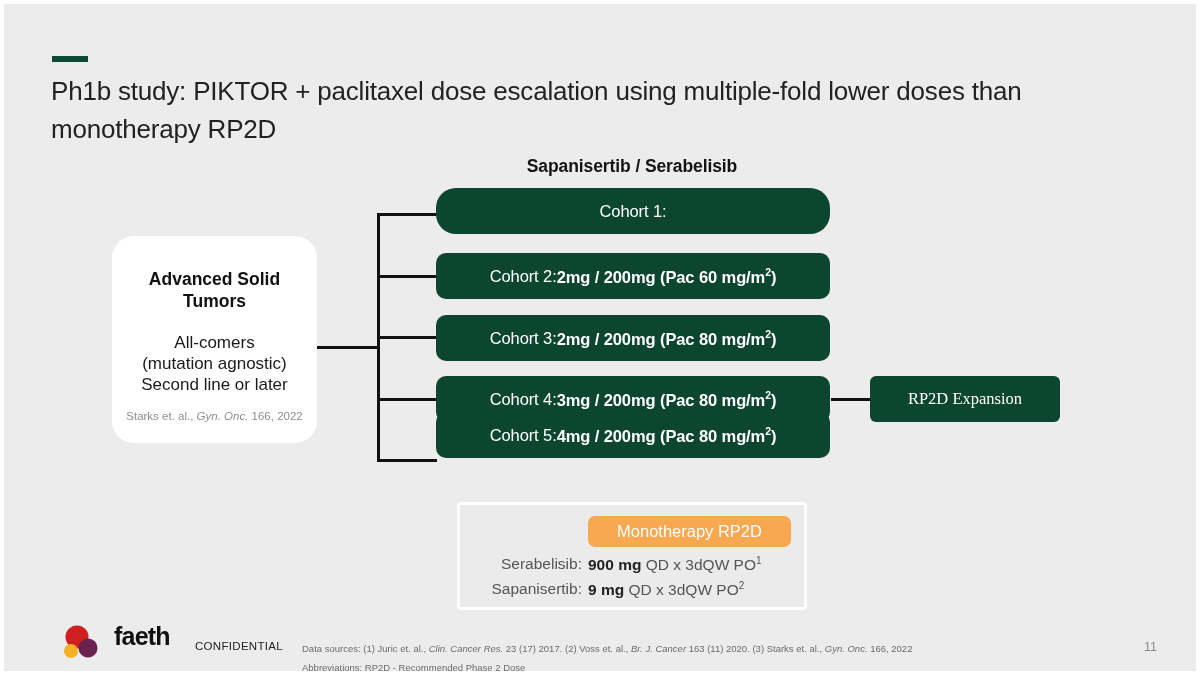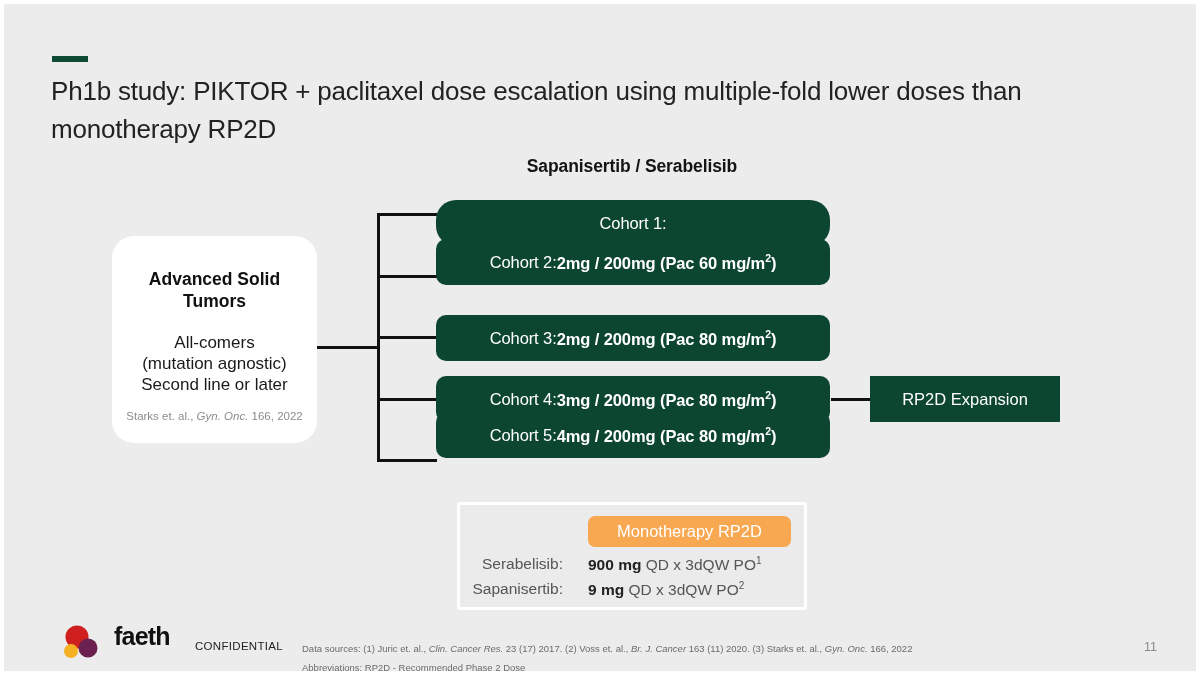--- a/index.html
+++ b/index.html
@@ -118,39 +118,40 @@
     border-radius: 10px;
     color: #ffffff;
     font-size: 16.5px;
     display: flex;
     align-items: center;
     justify-content: center;
     letter-spacing: -0.1px;
   }
   .cohort .b { font-weight: bold; }
   .cohort sup { font-size: 10.5px; }
-  .c1 { top: 196px; border-radius: 20px; }
-  .c2 { top: 235px; text-align: center; }
+  .c1 { top: 184px; border-radius: 20px; }
+  .c2 { top: 249px; text-align: center; }
   .c3 { top: 311px; }
   .c4 { top: 372px; }
   .c5 { top: 408px; }
 
   .rp2d-box {
     position: absolute;
     left: 866px;
     top: 372px;
     width: 190px;
     height: 46px;
     background: #0d4630;
-    border-radius: 0;
+    border-radius: 6px;
     color: #ffffff;
     font-size: 16.5px;
     display: flex;
     align-items: center;
     justify-content: center;
+    font-family: Liberation Serif, serif;
   }
 
   
   .mono-panel {
     position: absolute;
     left: 453px;
     top: 498px;
     width: 350px;
     height: 108px;
     background: #ebebeb;
@@ -176,21 +177,21 @@
     position: absolute;
     left: 0;
     width: 100%;
     font-size: 15.5px;
     color: #555555;
     display: flex;
   }
   .mono-row .lab {
     width: 128px;
     text-align: right;
-    padding-right: 25px;
+    padding-right: 6px;
     box-sizing: border-box;
     color: #555555;
   }
   .mono-row .val { color: #555555; }
   .mono-row .val b { color: #222222; font-weight: bold; }
   .mono-row sup { font-size: 10px; }
   .mono-r1 { top: 50px; }
   .mono-r2 { top: 75px; }
 
   

